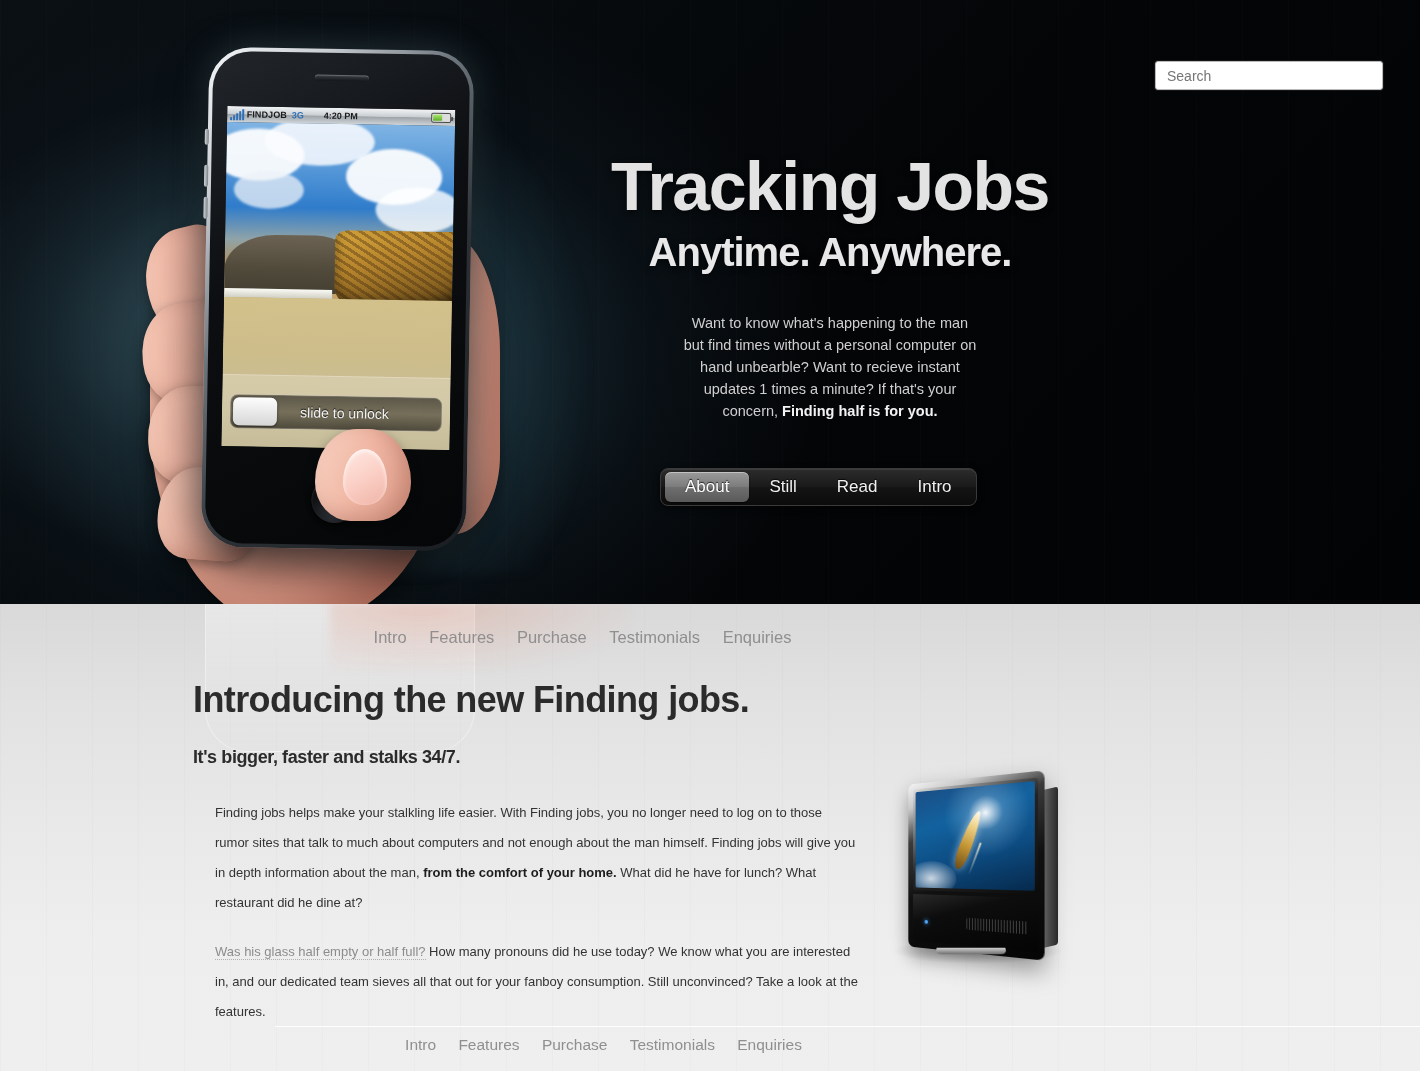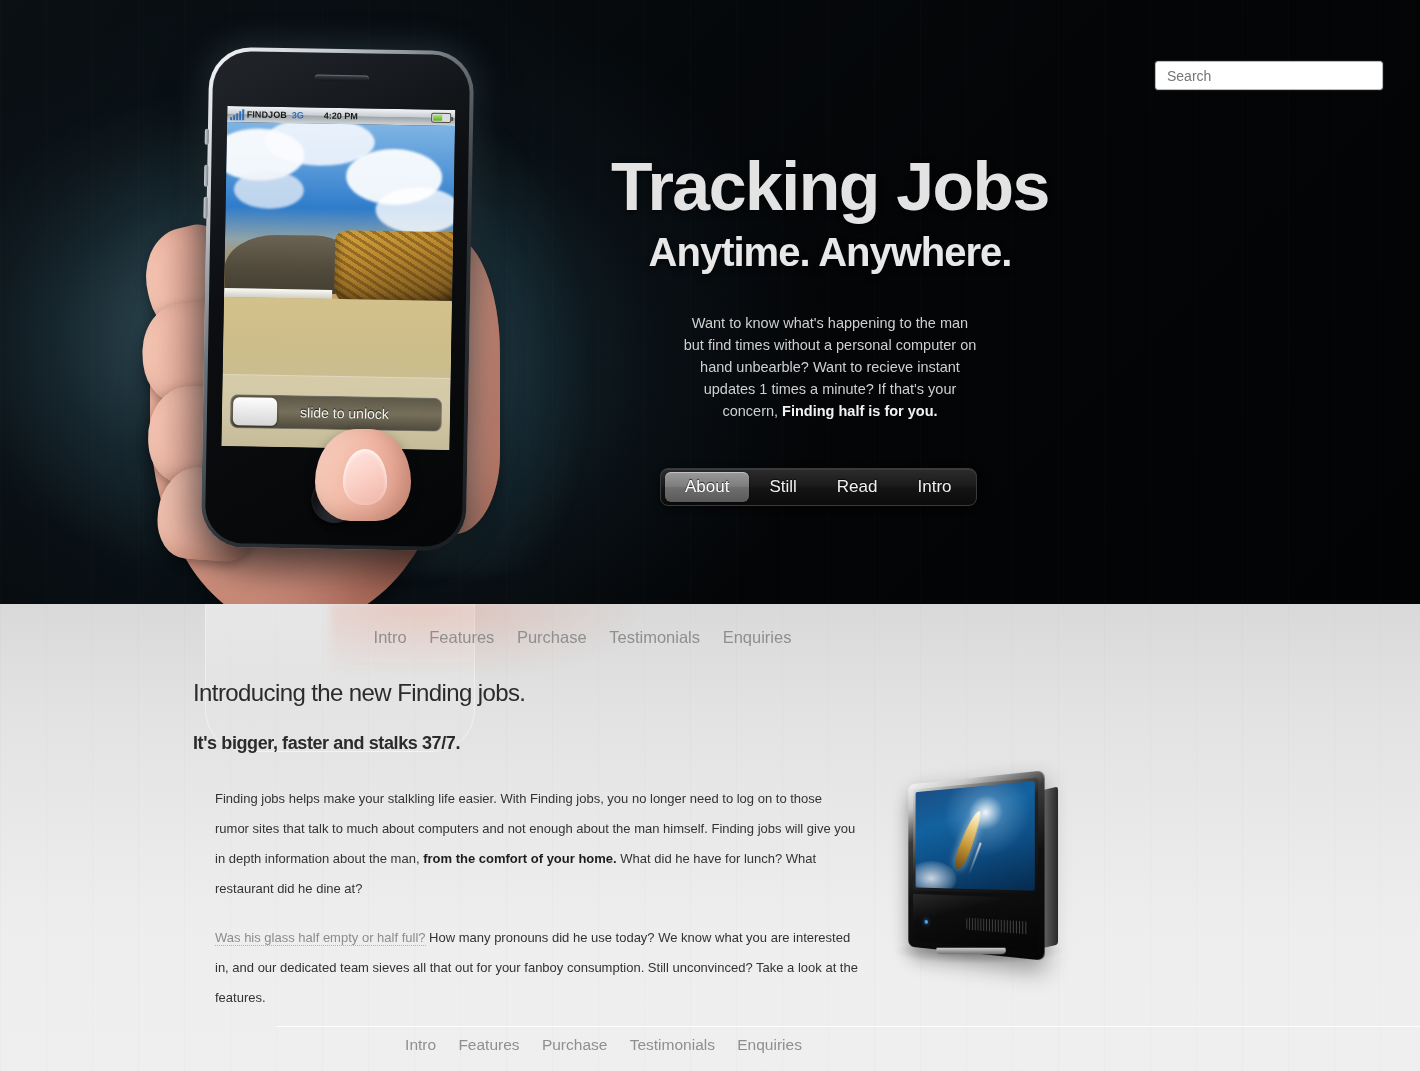--- a/index.html
+++ b/index.html
@@ -314,21 +314,21 @@
     text-align:center; padding-right:255px;
     font-size:16.5px; color:#8f8f8f;
     z-index:5;
   }
   #topnav a, #footnav a{
     color:#8f8f8f; text-decoration:none; margin:0 9px; cursor:pointer;
   }
 
   #content{ position:absolute; left:193px; top:75px; width:1040px; z-index:6; }
   #intro-h{
-    font-size:24px; font-weight:normal; color:#2b2b2b;
+    font-size:36px; font-weight:bold; color:#2b2b2b;
     letter-spacing:-0.6px;
   }
   #intro-sub{
     margin-top:26px;
     font-size:18px; font-weight:bold; color:#2b2b2b;
     letter-spacing:-0.4px;
   }
   .body-col{ width:665px; margin-top:30px; }
   .body-p{
     font-size:13px; line-height:30px; color:#333; text-align:left;
@@ -524,21 +524,21 @@
   <div id="topnav">
     <a>Intro</a>
     <a>Features</a>
     <a>Purchase</a>
     <a>Testimonials</a>
     <a>Enquiries</a>
   </div>
 
   <div id="content">
     <h1 id="intro-h">Introducing the new Finding jobs.</h1>
-    <h2 id="intro-sub">It's bigger, faster and stalks 37/7.</h2>
+    <h2 id="intro-sub">It's bigger, faster and stalks 34/7.</h2>
 
     <div class="body-col">
       <p class="body-p indent"><span>Finding jobs helps make your stalkling life easier. With Finding jobs, you no longer need to log on to those rumor sites that talk to much about computers and not enough about the man himself. Finding jobs will give you in depth information about the man, </span><b>from the comfort of your home.</b><span> What did he have for lunch? What restaurant did he dine at?</span></p>
 
       <p class="body-p indent"><a class="dotted-link">Was his glass half empty or half full?</a><span> How many pronouns did he use today? We know what you are interested in, and our dedicated team sieves all that out for your fanboy consumption. Still unconvinced? Take a look at the features.</span></p>
     </div>
   </div>
 </div>
 
 <div id="tv-stage">

